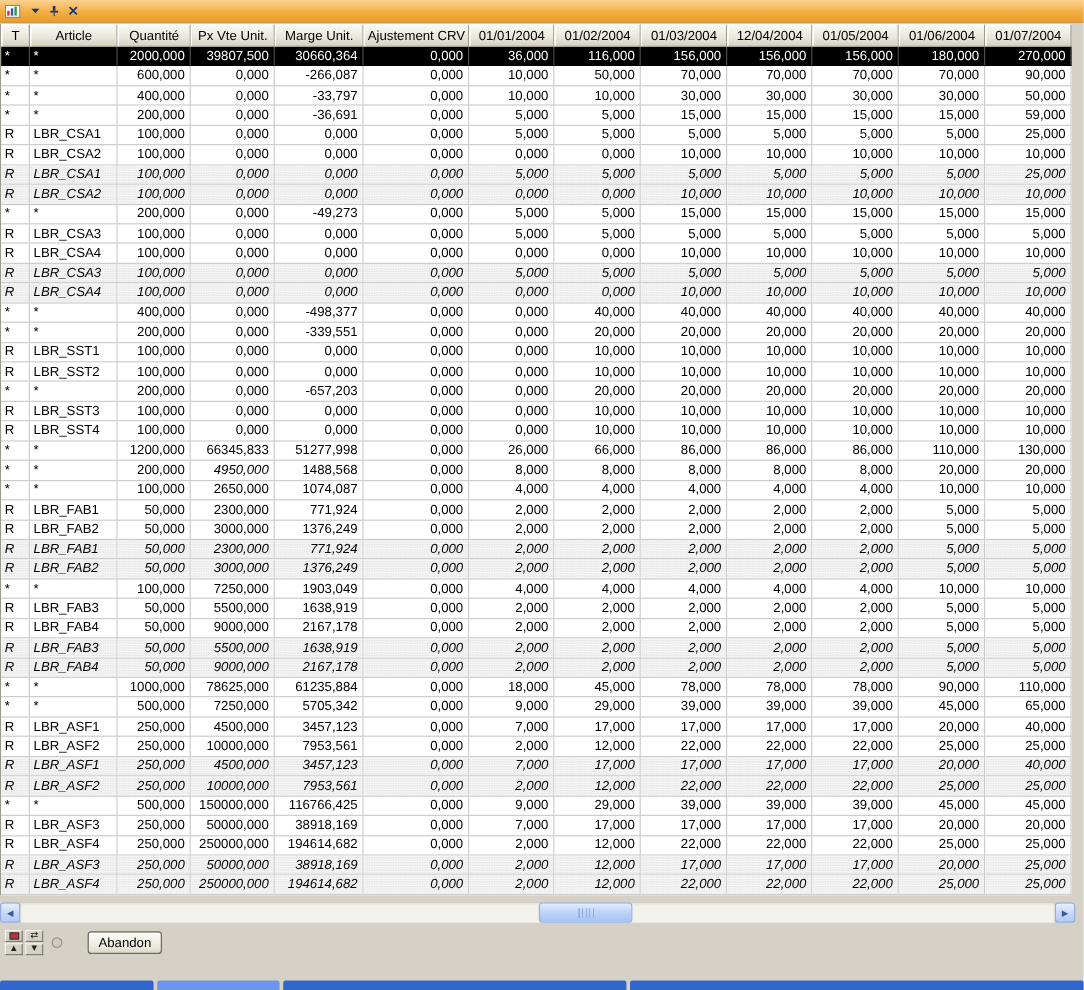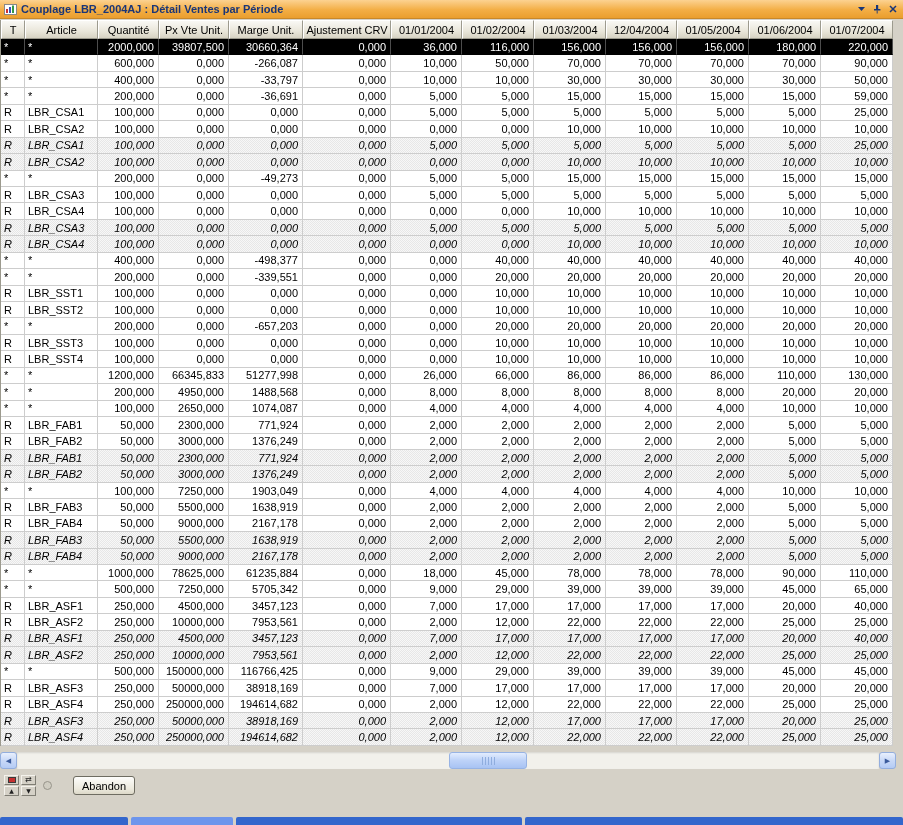--- a/index.html
+++ b/index.html
@@ -67,21 +67,20 @@
 
   <div class="titlebar">
     <span class="tb-btn" style="width:15px">
       <svg width="13" height="11" viewBox="0 0 13 11">
           <rect x="0.5" y="0.5" width="12" height="10" fill="#ffffff" stroke="#888888"></rect>
           <rect x="2" y="5" width="2" height="4" fill="#cc3333"></rect>
           <rect x="5" y="3" width="2" height="6" fill="#3355bb"></rect>
           <rect x="8" y="1.5" width="2" height="7.5" fill="#339944"></rect>
         </svg>
     </span>
-    <span class="title-text">Couplage LBR_2004AJ : Détail Ventes par Période</span>
     <span class="tb-buttons">
       <span class="tb-btn">
         <svg width="7" height="4" viewBox="0 0 7 4">
             <path d="M0 0h7L3.5 4z" fill="#1a3677"></path>
           </svg>
       </span>
       <span class="tb-btn">
         <svg width="10" height="10" viewBox="0 0 10 10">
             <g fill="#1a3677">
               <rect x="4" y="1" width="2.2" height="4"></rect>
@@ -121,21 +120,21 @@
           <div class="cell num" style="width: 61px;">2000,000</div>
           <div class="cell num" style="width: 70px;">39807,500</div>
           <div class="cell num" style="width: 74px;">30660,364</div>
           <div class="cell num" style="width: 88px;">0,000</div>
           <div class="cell num" style="width: 71px;">36,000</div>
           <div class="cell num" style="width: 72px;">116,000</div>
           <div class="cell num" style="width: 72px;">156,000</div>
           <div class="cell num" style="width: 71px;">156,000</div>
           <div class="cell num" style="width: 72px;">156,000</div>
           <div class="cell num" style="width: 72px;">180,000</div>
-          <div class="cell num" style="width: 72px;">220,000</div>
+          <div class="cell num" style="width: 72px;">270,000</div>
         </div>
         <div class="row normal">
           <div class="cell txt" style="width: 24px;">*</div>
           <div class="cell txt" style="width: 73px;">*</div>
           <div class="cell num" style="width: 61px;">600,000</div>
           <div class="cell num" style="width: 70px;">0,000</div>
           <div class="cell num" style="width: 74px;">-266,087</div>
           <div class="cell num" style="width: 88px;">0,000</div>
           <div class="cell num" style="width: 71px;">10,000</div>
           <div class="cell num" style="width: 72px;">50,000</div>
@@ -427,21 +426,21 @@
           <div class="cell num" style="width: 72px;">86,000</div>
           <div class="cell num" style="width: 71px;">86,000</div>
           <div class="cell num" style="width: 72px;">86,000</div>
           <div class="cell num" style="width: 72px;">110,000</div>
           <div class="cell num" style="width: 72px;">130,000</div>
         </div>
         <div class="row normal">
           <div class="cell txt" style="width: 24px;">*</div>
           <div class="cell txt" style="width: 73px;">*</div>
           <div class="cell num" style="width: 61px;">200,000</div>
-          <div class="cell num" style="width: 70px;">4950,000</div>
+          <div class="cell num" style="width: 70px; font-style: italic;">4950,000</div>
           <div class="cell num" style="width: 74px;">1488,568</div>
           <div class="cell num" style="width: 88px;">0,000</div>
           <div class="cell num" style="width: 71px;">8,000</div>
           <div class="cell num" style="width: 72px;">8,000</div>
           <div class="cell num" style="width: 72px;">8,000</div>
           <div class="cell num" style="width: 71px;">8,000</div>
           <div class="cell num" style="width: 72px;">8,000</div>
           <div class="cell num" style="width: 72px;">20,000</div>
           <div class="cell num" style="width: 72px;">20,000</div>
         </div>

